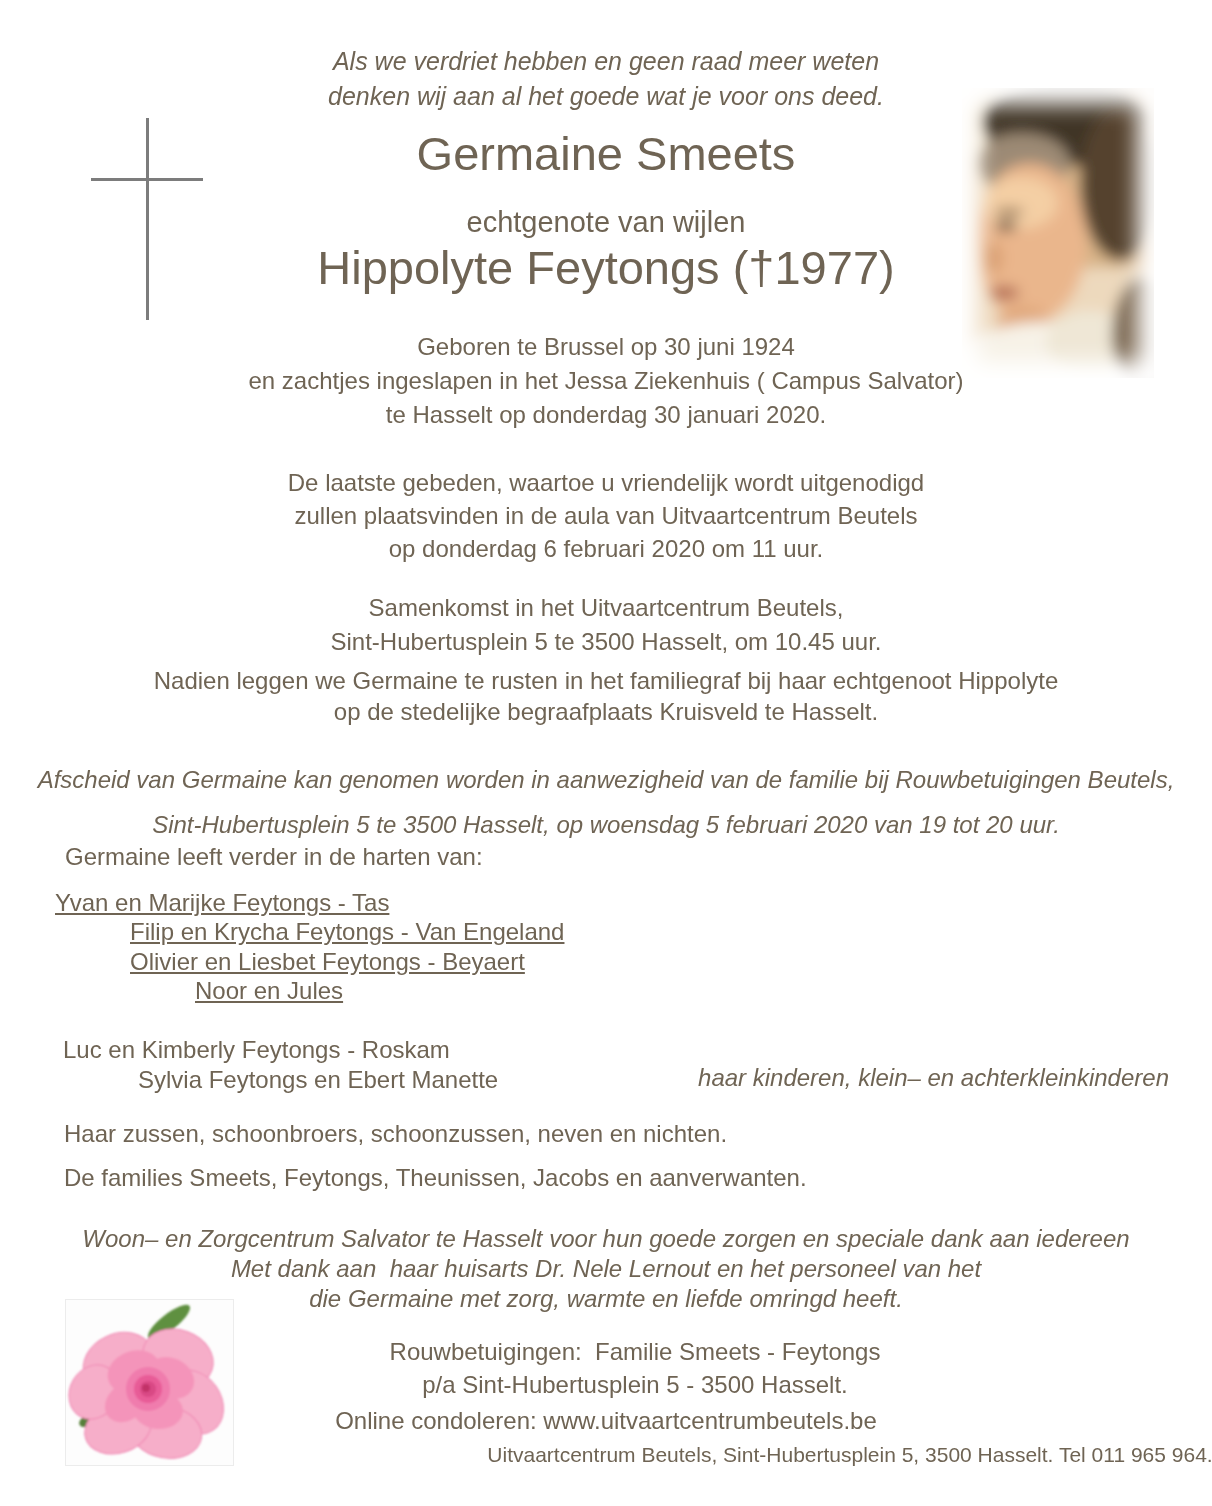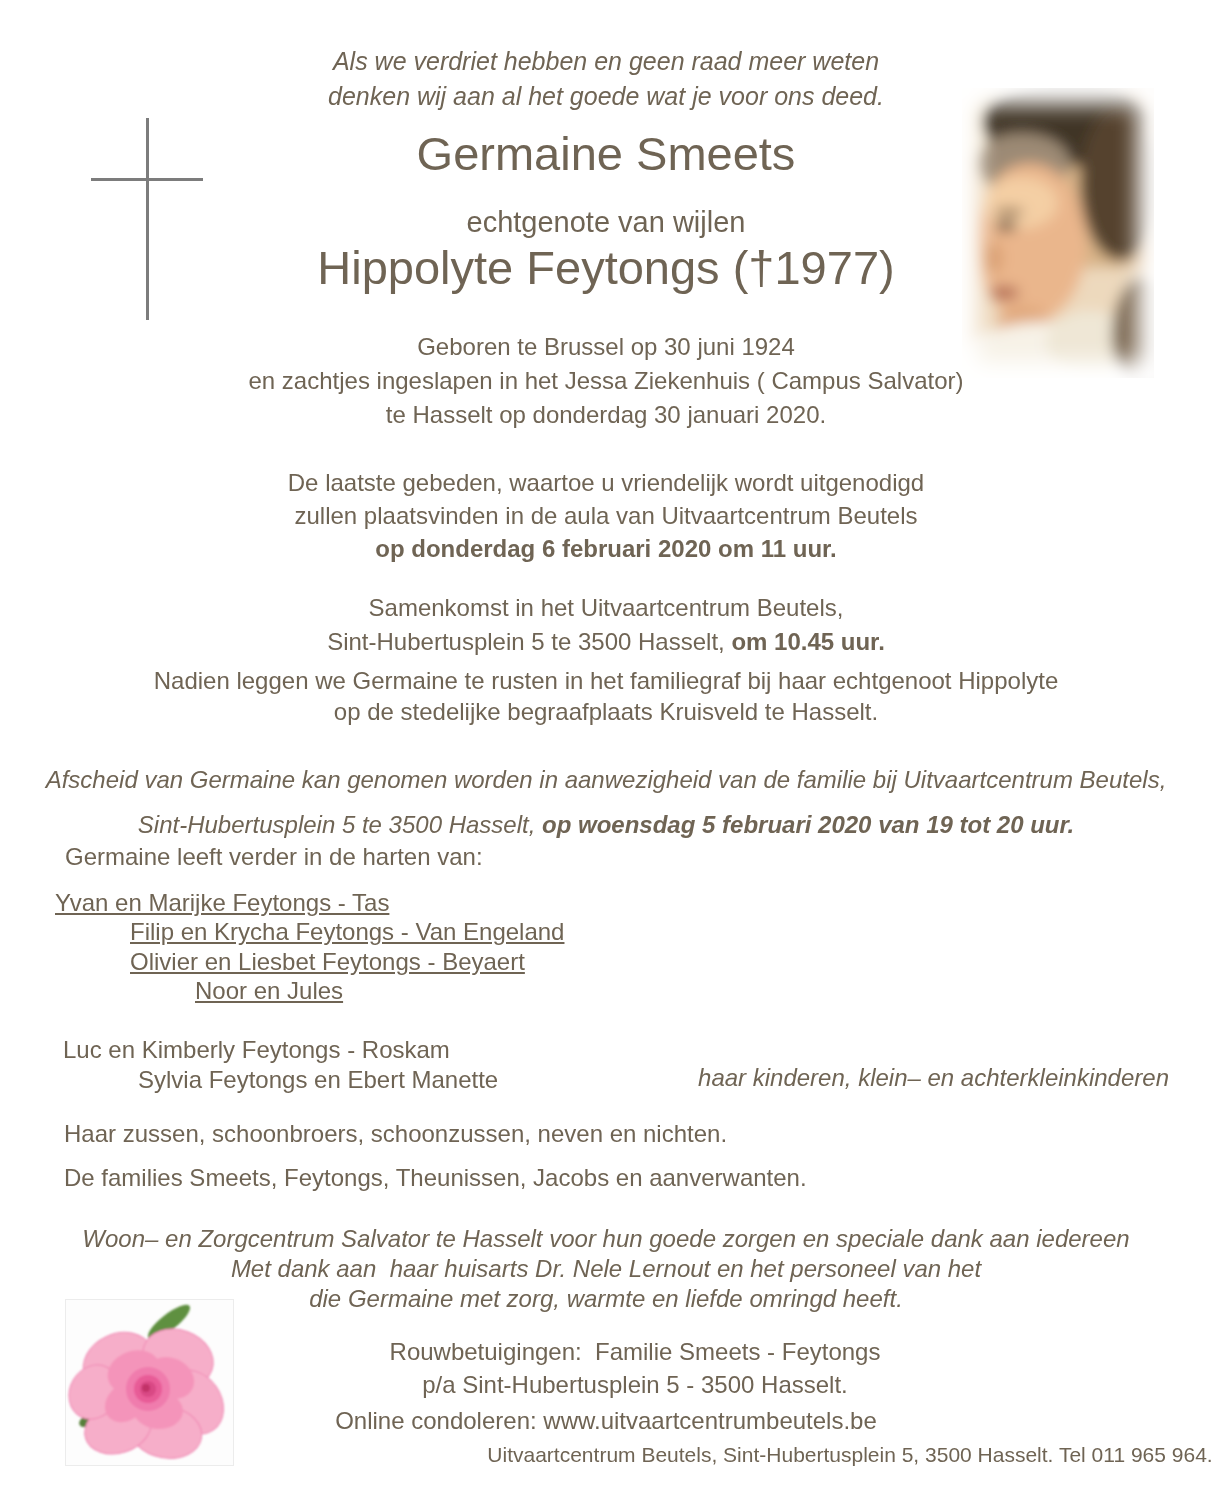--- a/index.html
+++ b/index.html
@@ -8,21 +8,21 @@
     width:1212px;height:1506px;
     background:#ffffff;
     font-family:"Liberation Sans", sans-serif;
     color:#6f6454;
     font-size:24px;
     overflow:hidden;
   }
   .abs{position:absolute;}
   .c{left:0;width:1212px;text-align:center;}
   .t{white-space:pre-wrap;}
-  .b{font-weight:bold;}
+  .b{font-weight:normal;}
 
   #epigraph{top:44px;font-style:italic;font-size:25px;line-height:35px;}
   #deceased-name{top:128px;font-size:47px;line-height:52px;}
   #deceased-relation{top:206px;font-size:29px;line-height:32px;}
   #deceased-spouse{top:245px;font-size:47px;line-height:46px;}
 
   
   #cross-v{left:146px;top:118px;width:3px;height:202px;background:#7c7c7c;}
   #cross-h{left:91px;top:178px;width:112px;height:3px;background:#7c7c7c;}
 
@@ -122,21 +122,21 @@
     <div class="t">Samenkomst in het Uitvaartcentrum Beutels,</div>
     <div><span class="t">Sint-Hubertusplein 5 te 3500 Hasselt, </span><span class="t b">om 10.45 uur.</span></div>
   </div>
 
   <div id="p-burial" class="abs c">
     <div class="t">Nadien leggen we Germaine te rusten in het familiegraf bij haar echtgenoot Hippolyte</div>
     <div class="t">op de stedelijke begraafplaats Kruisveld te Hasselt.</div>
   </div>
 
   <div id="p-farewell" class="abs c">
-    <div class="t">Afscheid van Germaine kan genomen worden in aanwezigheid van de familie bij Uitvaartcentrum Beutels,</div>
+    <div class="t">Afscheid van Germaine kan genomen worden in aanwezigheid van de familie bij Rouwbetuigingen Beutels,</div>
     <div><span class="t">Sint-Hubertusplein 5 te 3500 Hasselt, </span><span class="t b">op woensdag 5 februari 2020 van 19 tot 20 uur.</span></div>
   </div>
 
   <div id="fam-intro" class="abs t">Germaine leeft verder in de harten van:</div>
 
   <div id="fam-g1" class="abs">
     <div class="t">Yvan en Marijke Feytongs - Tas</div>
     <div class="t ind1">Filip en Krycha Feytongs - Van Engeland</div>
     <div class="t ind1">Olivier en Liesbet Feytongs - Beyaert</div>
     <div class="t ind2">Noor en Jules</div>

